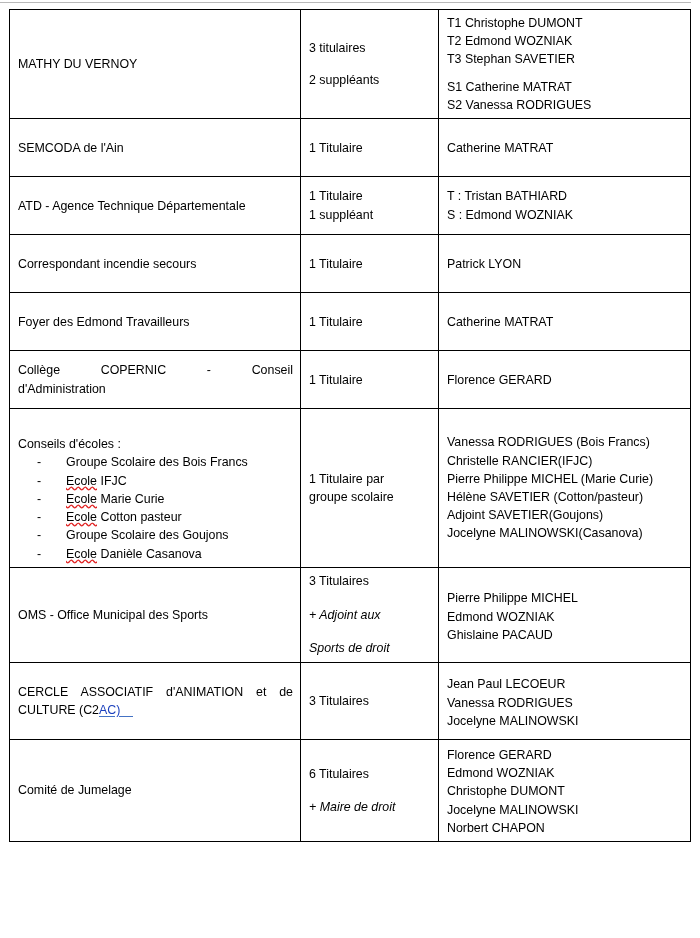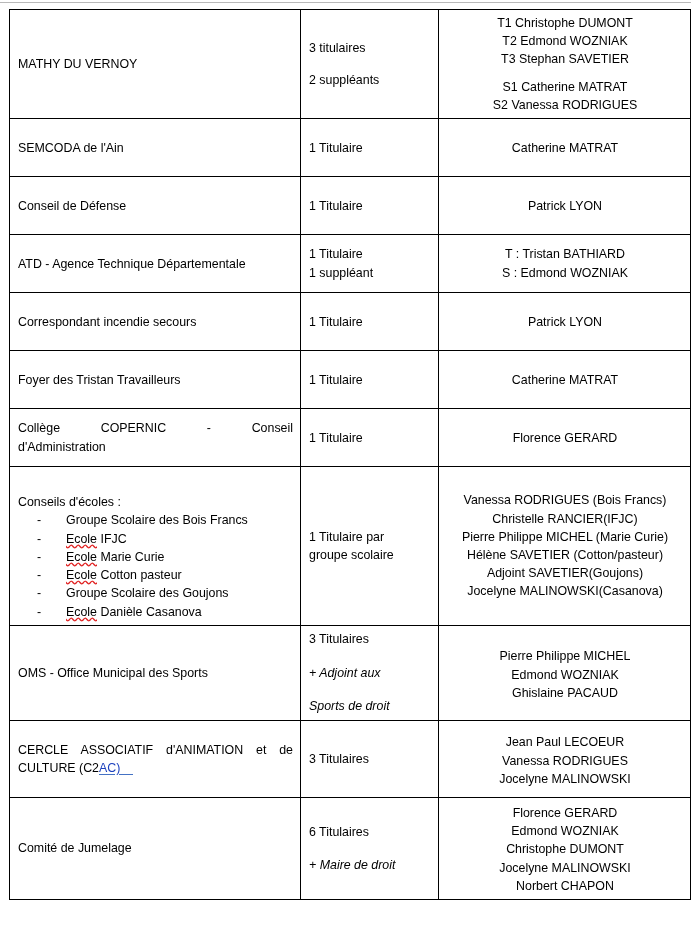--- a/index.html
+++ b/index.html
@@ -51,21 +51,21 @@
     font-size: 12.4px;
     line-height: 1.47;
   }
 
   col.c-org   { width: 291px; }
   col.c-count { width: 138px; }
   col.c-names { width: 252px; }
 
   td.org   { text-align: left; }
   td.count { padding-left: 9px; }
-  td.names { padding-left: 9px; text-align: center; }
+  td.names { padding-left: 9px; }
 
   td.justify {
     text-align: justify;
     text-align-last: left;
   }
   td.justify .ln {
     display: block;
   }
   td.justify .ln.j {
     text-align: justify;
@@ -167,31 +167,20 @@
             <span>SEMCODA de l'Ain</span>
           </td>
           <td class="count">
             <span class="line">1 Titulaire</span>
           </td>
           <td class="names">
             <span class="line">Catherine MATRAT</span>
           </td>
         </tr>
 
-        <tr>
-          <td class="org" style="height:49px">
-            <span>Conseil de Défense</span>
-          </td>
-          <td class="count">
-            <span class="line">1 Titulaire</span>
-          </td>
-          <td class="names">
-            <span class="line">Patrick LYON</span>
-          </td>
-        </tr>
 
         <tr>
           <td class="org" style="height:49px">
             <span>ATD - Agence Technique Départementale</span>
           </td>
           <td class="count">
             <span class="line">1 Titulaire</span>
             <span class="line">1 suppléant</span>
           </td>
           <td class="names">
@@ -207,21 +196,21 @@
           <td class="count">
             <span class="line">1 Titulaire</span>
           </td>
           <td class="names">
             <span class="line">Patrick LYON</span>
           </td>
         </tr>
 
         <tr>
           <td class="org" style="height:49px">
-            <span>Foyer des Tristan Travailleurs</span>
+            <span>Foyer des Edmond Travailleurs</span>
           </td>
           <td class="count">
             <span class="line">1 Titulaire</span>
           </td>
           <td class="names">
             <span class="line">Catherine MATRAT</span>
           </td>
         </tr>
 
         <tr>

